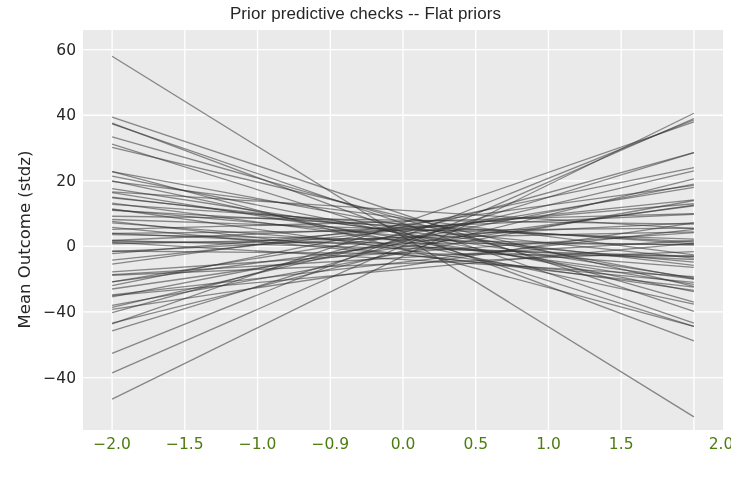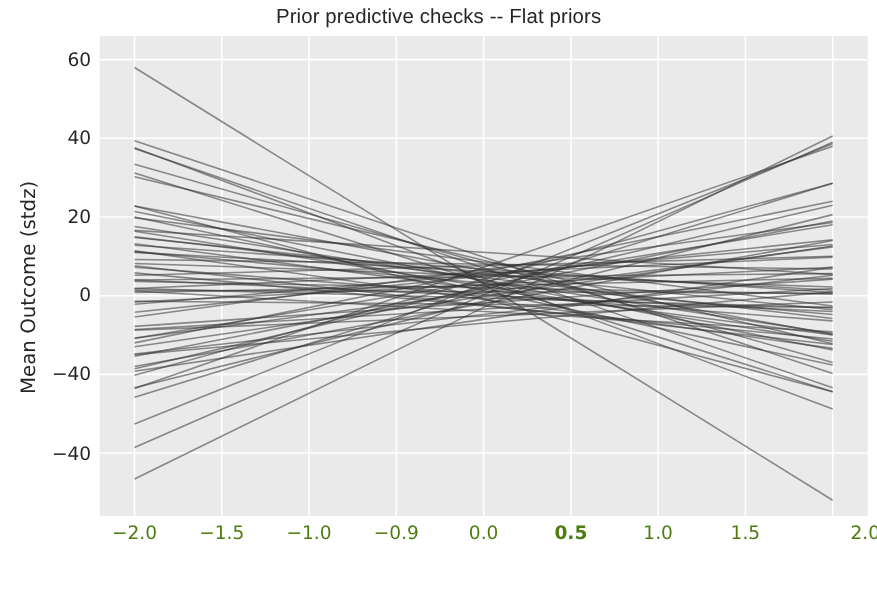--- a/index.html
+++ b/index.html
@@ -196,21 +196,21 @@
       <div class="ytick-label" style="top: 246.393px;">0</div>
       <div class="ytick-label" style="top: 311.967px;">−40</div>
       <div class="ytick-label" style="top: 377.541px;">−40</div>
     </div>
   <div id="xtick-layer">
       <div class="xtick-label" style="left: 112.091px;">−2.0</div>
       <div class="xtick-label" style="left: 184.818px;">−1.5</div>
       <div class="xtick-label" style="left: 257.545px;">−1.0</div>
       <div class="xtick-label" style="left: 330.273px;">−0.9</div>
       <div class="xtick-label" style="left: 403px; text-align: right;">0.0</div>
-      <div class="xtick-label" style="left: 475.727px; font-weight: bold;">0.5</div>
+      <div class="xtick-label" style="left: 475.727px;">0.5</div>
       <div class="xtick-label" style="left: 548.455px;">1.0</div>
       <div class="xtick-label" style="left: 621.182px;">1.5</div>
       <div class="xtick-label" style="left: 721px;">2.0</div>
     </div>
 
   <div id="ylabel">Mean Outcome (stdz)</div>
 
 </div>
 
 </body></html>

